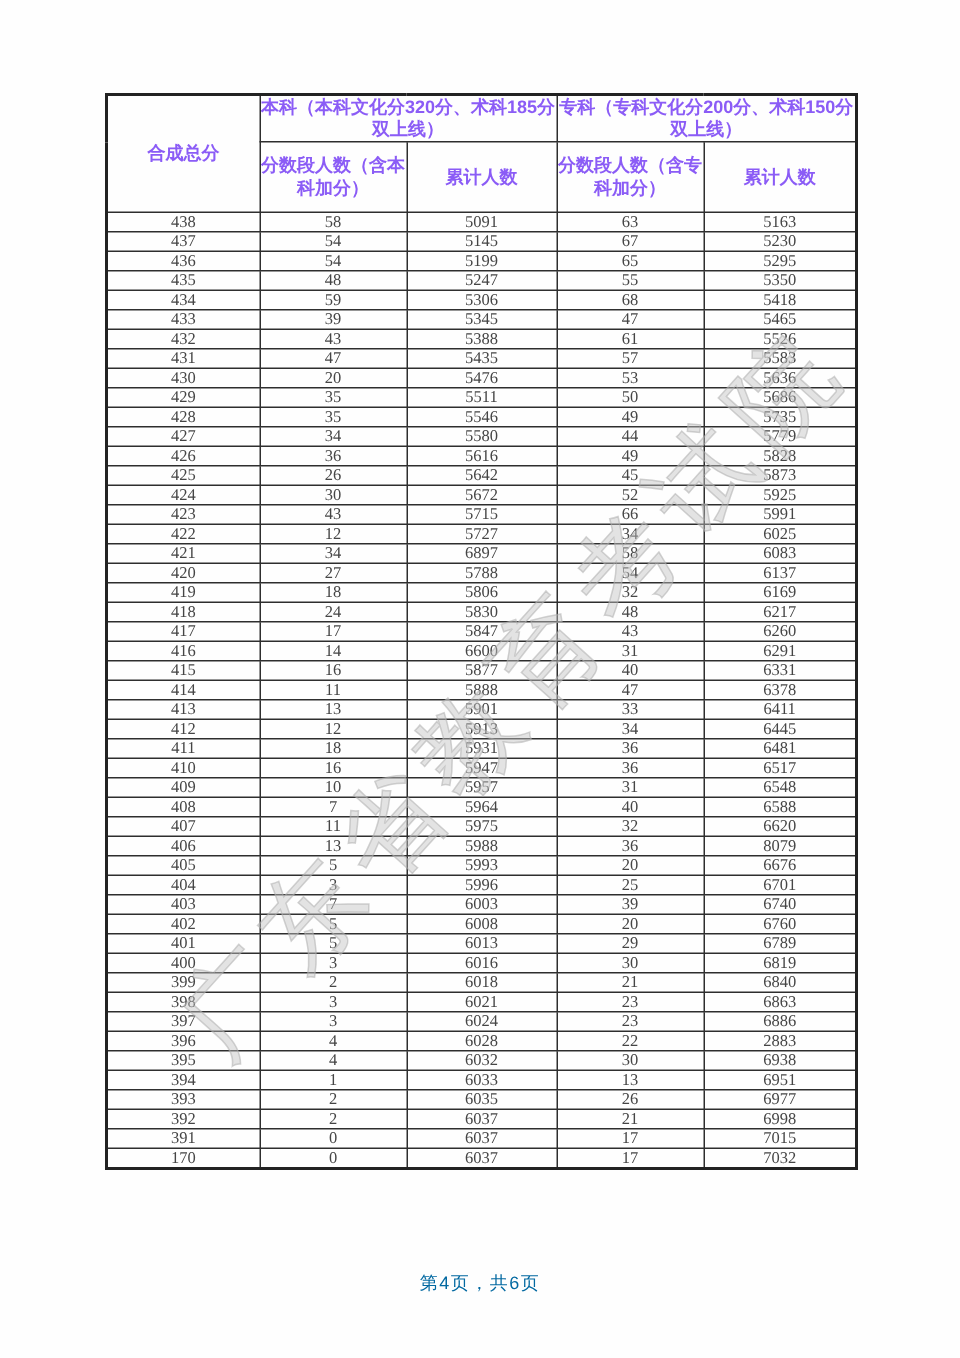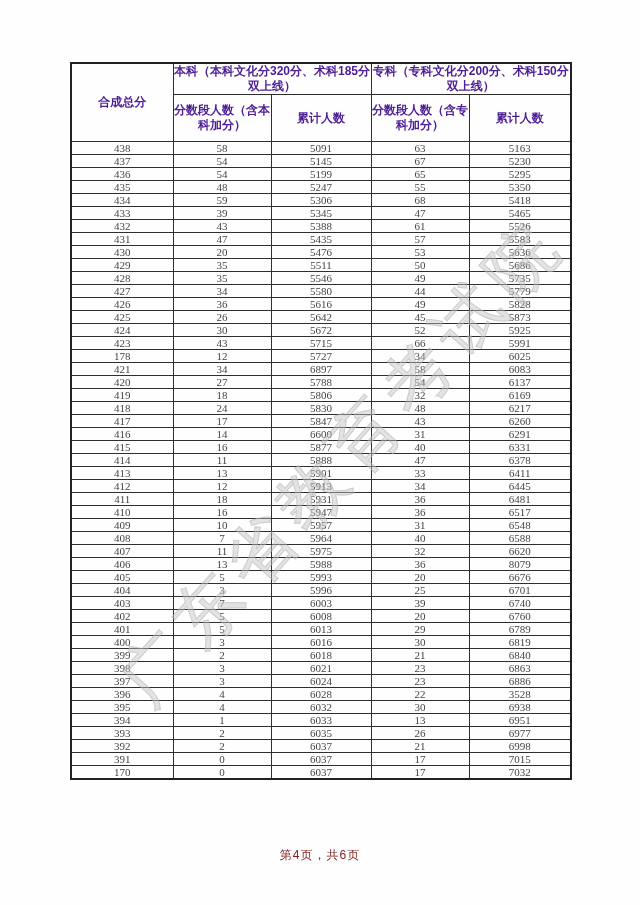--- a/index.html
+++ b/index.html
@@ -43,42 +43,42 @@
     border: 1px solid #2e2e2e;
     padding: 0;
     text-align: center;
     vertical-align: middle;
     overflow: hidden;
   }
   table.score-table { border: 2px solid #222; }
   thead th {
     font-weight: bold;
     font-size: 12px;
-    color: #4c1d95;
+    color: #8b5cf6;
     line-height: 15px;
     padding: 2px 3px;
   }
   tr.group-row th { height: 28px; }
   tr.sub-row th { height: 46px; }
   th.score-col { width: 102px; margin-top: 36px; }
   tbody td {
     height: 12px;
     line-height: 12px;
     font-size: 11px;
     font-family: "Liberation Serif", serif;
     color: #454545;
     padding: 1px 0 0 0;
   }
   .footer {
     position: absolute;
     left: 0; top: 847px;
     width: 640px;
     text-align: center;
     font-size: 12px;
-    color: #7f1d1d;
+    color: #0369a1;
     letter-spacing: 1px;
     z-index: 2;
   }
 </style>
 </head>
 <body>
 
 <div class="sheet">
 
   <div class="watermark">广东省教育考试院</div>
@@ -211,21 +211,21 @@
           <td>5925</td>
         </tr>
         <tr>
           <td>423</td>
           <td>43</td>
           <td>5715</td>
           <td>66</td>
           <td>5991</td>
         </tr>
         <tr>
-          <td>178</td>
+          <td>422</td>
           <td>12</td>
           <td>5727</td>
           <td>34</td>
           <td>6025</td>
         </tr>
         <tr>
           <td>421</td>
           <td>34</td>
           <td>6897</td>
           <td>58</td>
@@ -397,21 +397,21 @@
           <td>3</td>
           <td>6024</td>
           <td>23</td>
           <td>6886</td>
         </tr>
         <tr>
           <td>396</td>
           <td>4</td>
           <td>6028</td>
           <td>22</td>
-          <td>3528</td>
+          <td>2883</td>
         </tr>
         <tr>
           <td>395</td>
           <td>4</td>
           <td>6032</td>
           <td>30</td>
           <td>6938</td>
         </tr>
         <tr>
           <td>394</td>

